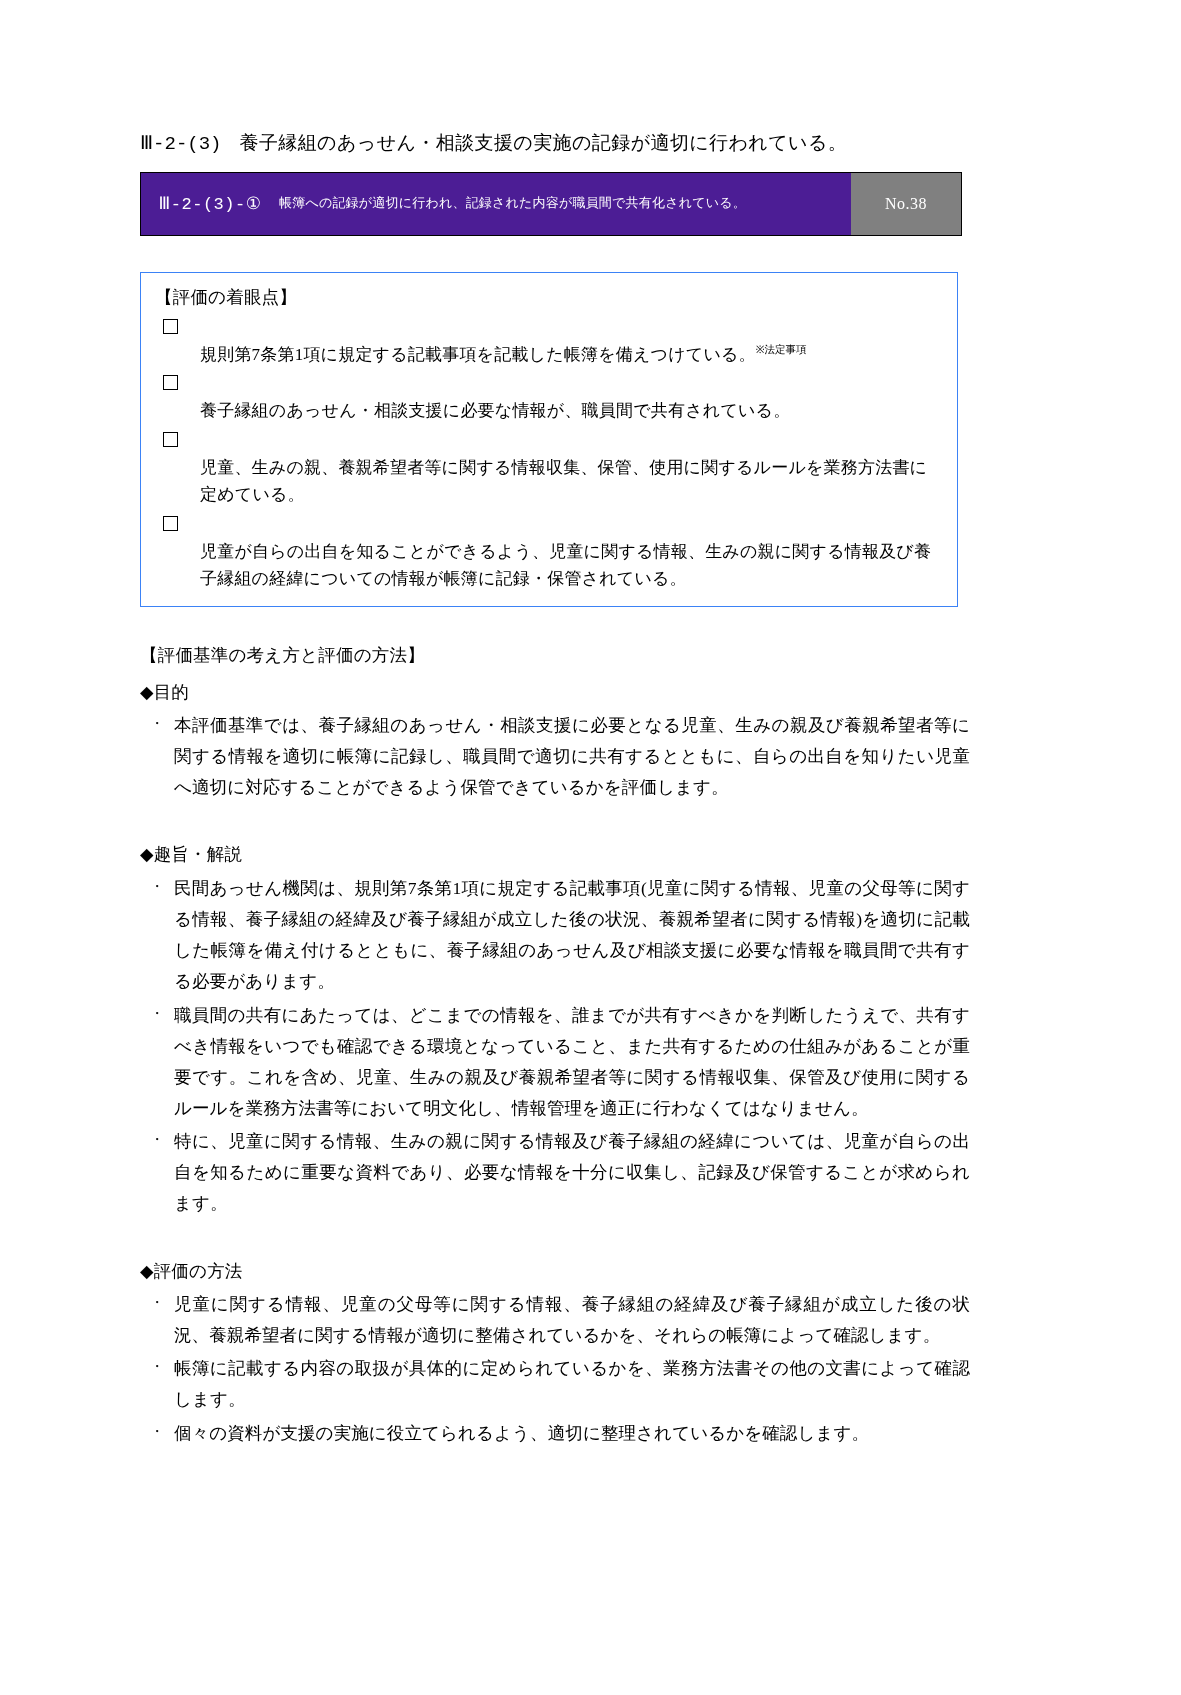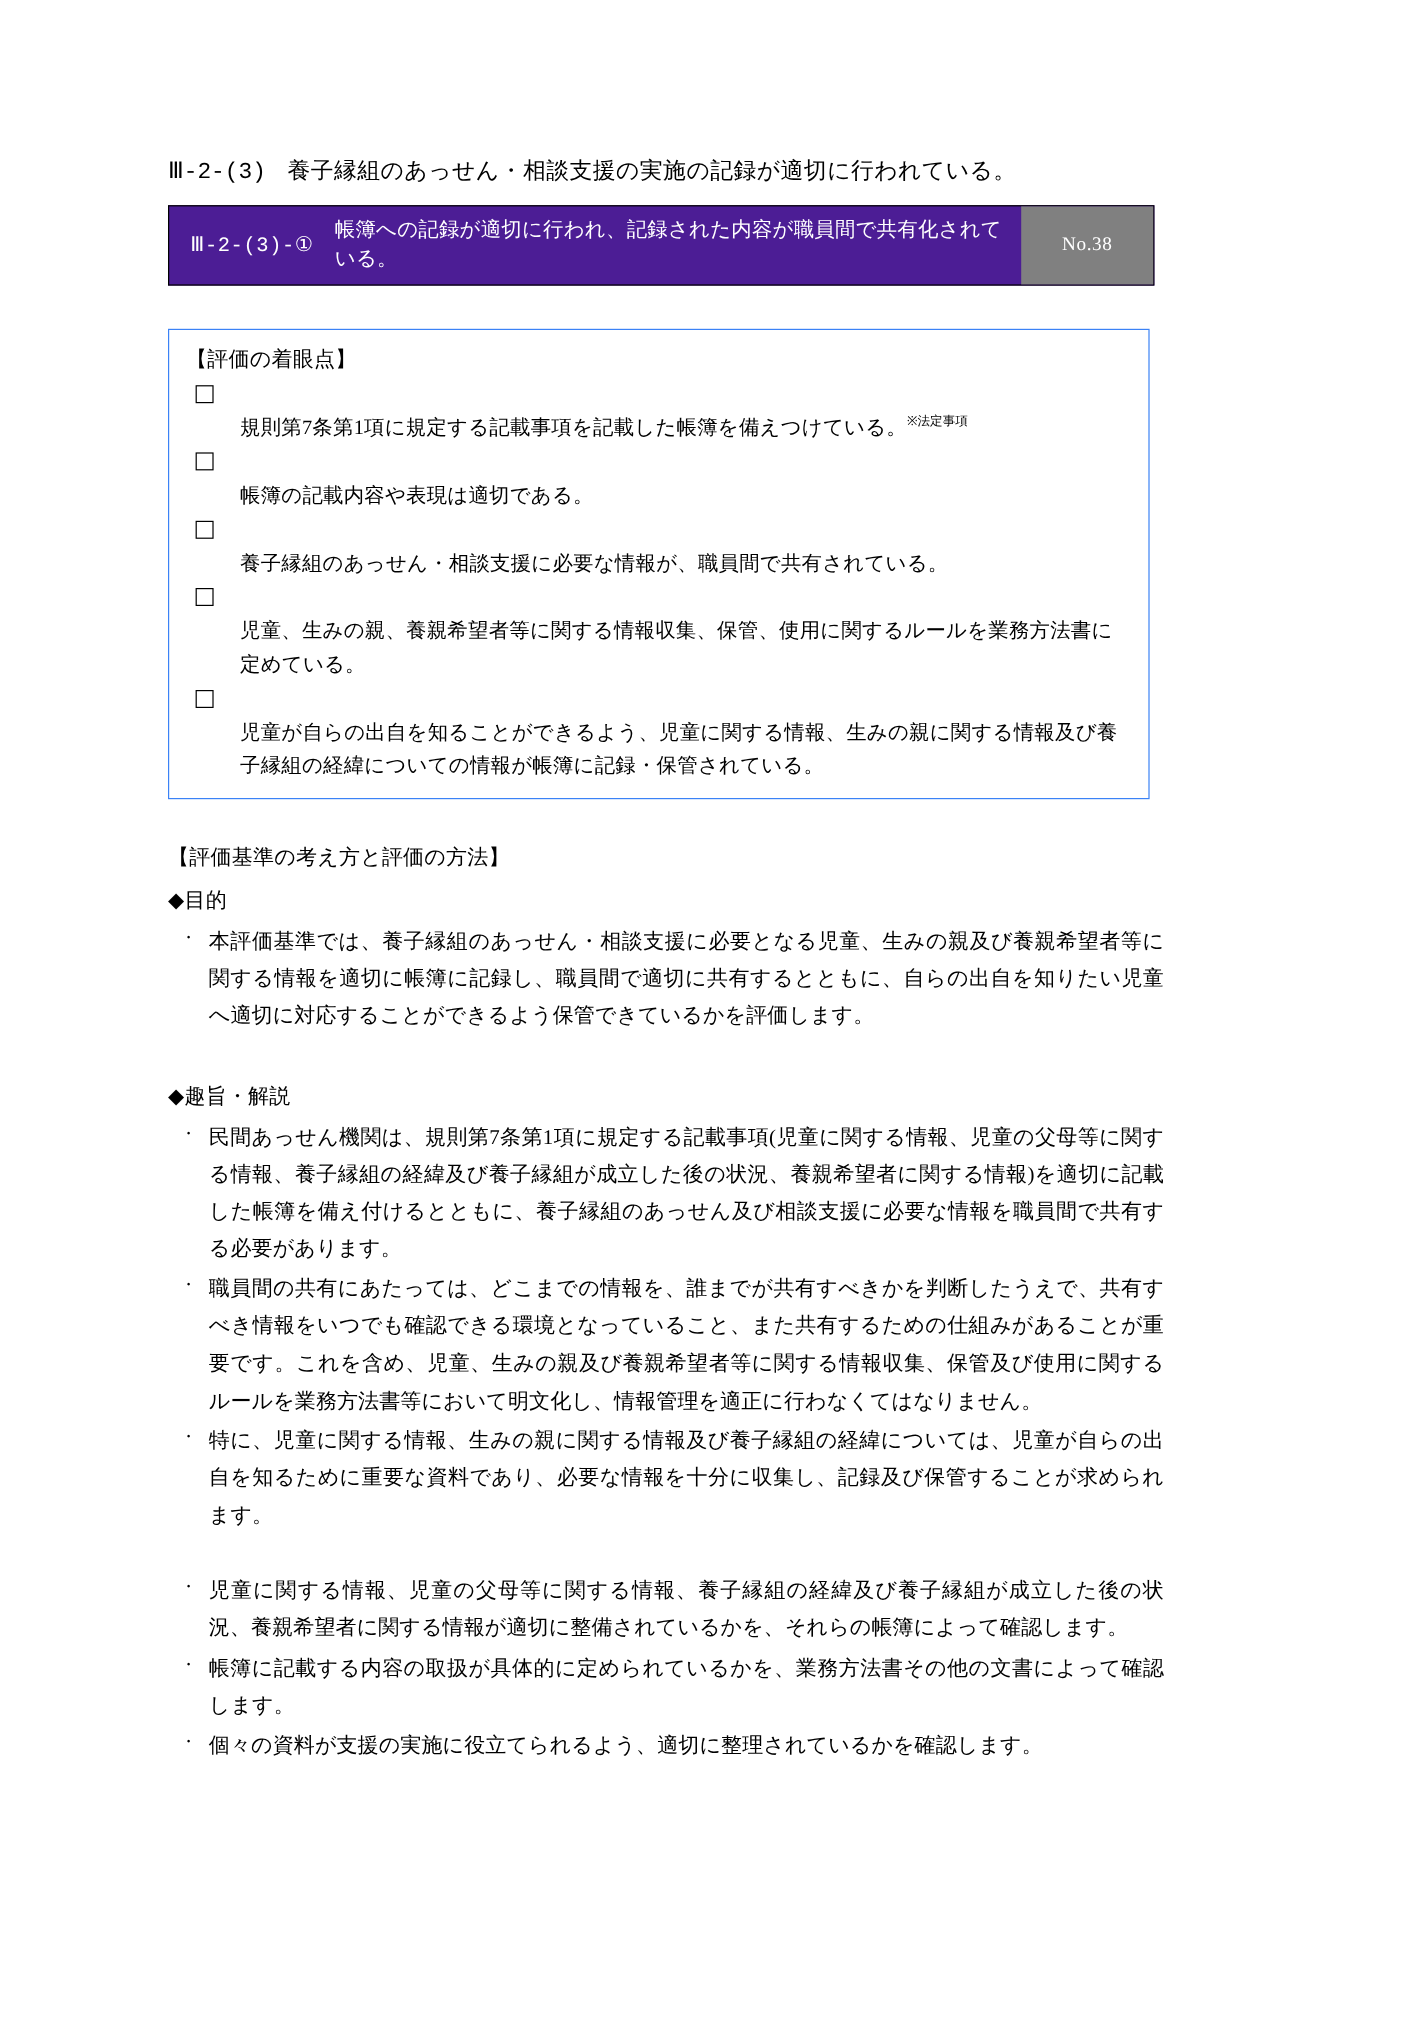--- a/index.html
+++ b/index.html
@@ -61,21 +61,21 @@
     align-items: center;
     justify-content: center;
     font-family: "Liberation Mono", "DejaVu Sans Mono", monospace;
     font-size: 17px;
     letter-spacing: 0.5px;
   }
   .banner-text {
     flex: 1 1 auto;
     display: flex;
     align-items: center;
-    font-size: 17px;
+    font-size: 13px;
     line-height: 1.45;
     padding: 8px 10px 8px 0;
     letter-spacing: 0.2px;
   }
   .banner-no {
     flex: 0 0 110px;
     background: #808080;
     color: #ffffff;
     display: flex;
     align-items: center;
@@ -185,24 +185,20 @@
 
     <div class="checkbox-panel">
       <div class="panel-title">【評価の着眼点】</div>
 
       <div class="check-row">
         <span class="check-box"></span>
         <span class="check-text"><span>規則第7条第1項に規定する記載事項を記載した帳簿を備えつけている。</span><span class="note">※法定事項</span></span>
       </div>
 
 
-      <div class="check-row">
-        <span class="check-box"></span>
-        <span class="check-text">帳簿の記載内容や表現は適切である。</span>
-      </div>
 
       <div class="check-row">
         <span class="check-box"></span>
         <span class="check-text">養子縁組のあっせん・相談支援に必要な情報が、職員間で共有されている。</span>
       </div>
 
       <div class="check-row">
         <span class="check-box"></span>
         <span class="check-text">児童、生みの親、養親希望者等に関する情報収集、保管、使用に関するルールを業務方法書に定めている。</span>
       </div>
@@ -237,20 +233,21 @@
           <span class="btext">職員間の共有にあたっては、どこまでの情報を、誰までが共有すべきかを判断したうえで、共有すべき情報をいつでも確認できる環境となっていること、また共有するための仕組みがあることが重要です。これを含め、児童、生みの親及び養親希望者等に関する情報収集、保管及び使用に関するルールを業務方法書等において明文化し、情報管理を適正に行わなくてはなりません。</span>
         </li>
         <li class="bullet">
           <span class="dot">・</span>
           <span class="btext">特に、児童に関する情報、生みの親に関する情報及び養子縁組の経緯については、児童が自らの出自を知るために重要な資料であり、必要な情報を十分に収集し、記録及び保管することが求められます。</span>
         </li>
       </ul>
 
       <div class="gap-md"></div>
 
+      <div class="heading-diamond">◆評価の方法</div>
       <ul class="bullets">
         <li class="bullet">
           <span class="dot">・</span>
           <span class="btext">児童に関する情報、児童の父母等に関する情報、養子縁組の経緯及び養子縁組が成立した後の状況、養親希望者に関する情報が適切に整備されているかを、それらの帳簿によって確認します。</span>
         </li>
         <li class="bullet">
           <span class="dot">・</span>
           <span class="btext">帳簿に記載する内容の取扱が具体的に定められているかを、業務方法書その他の文書によって確認します。</span>
         </li>
         <li class="bullet">

